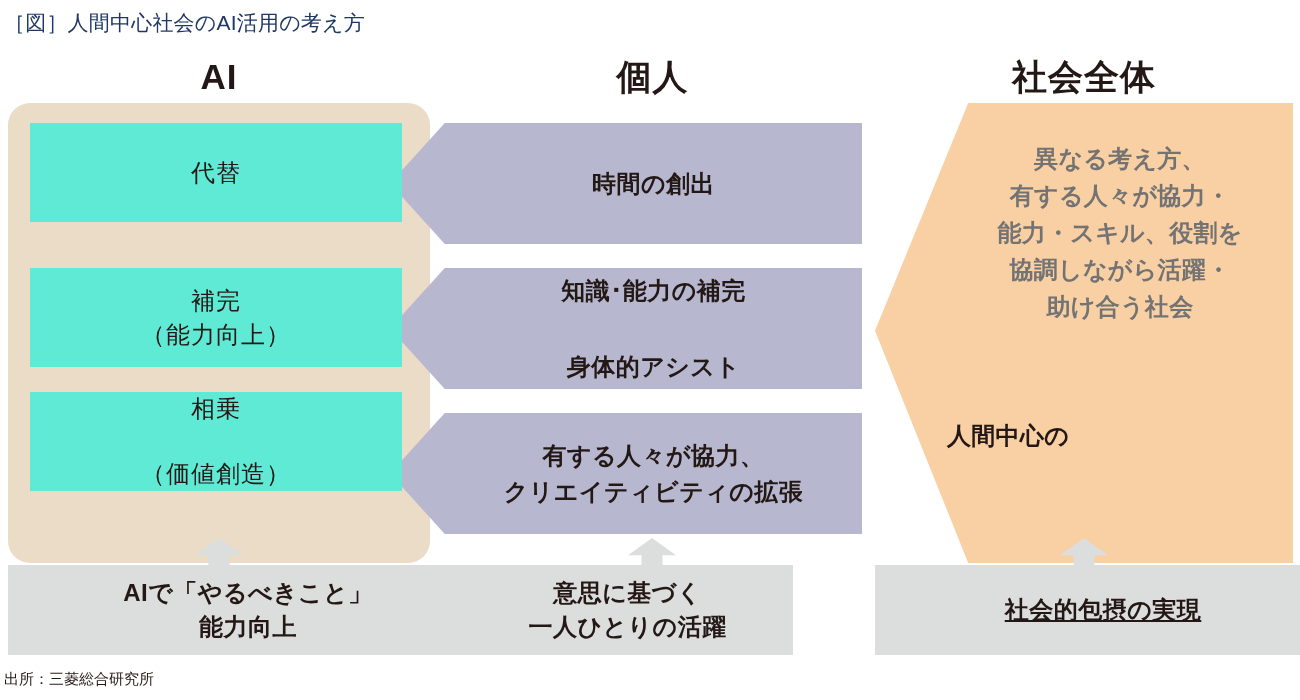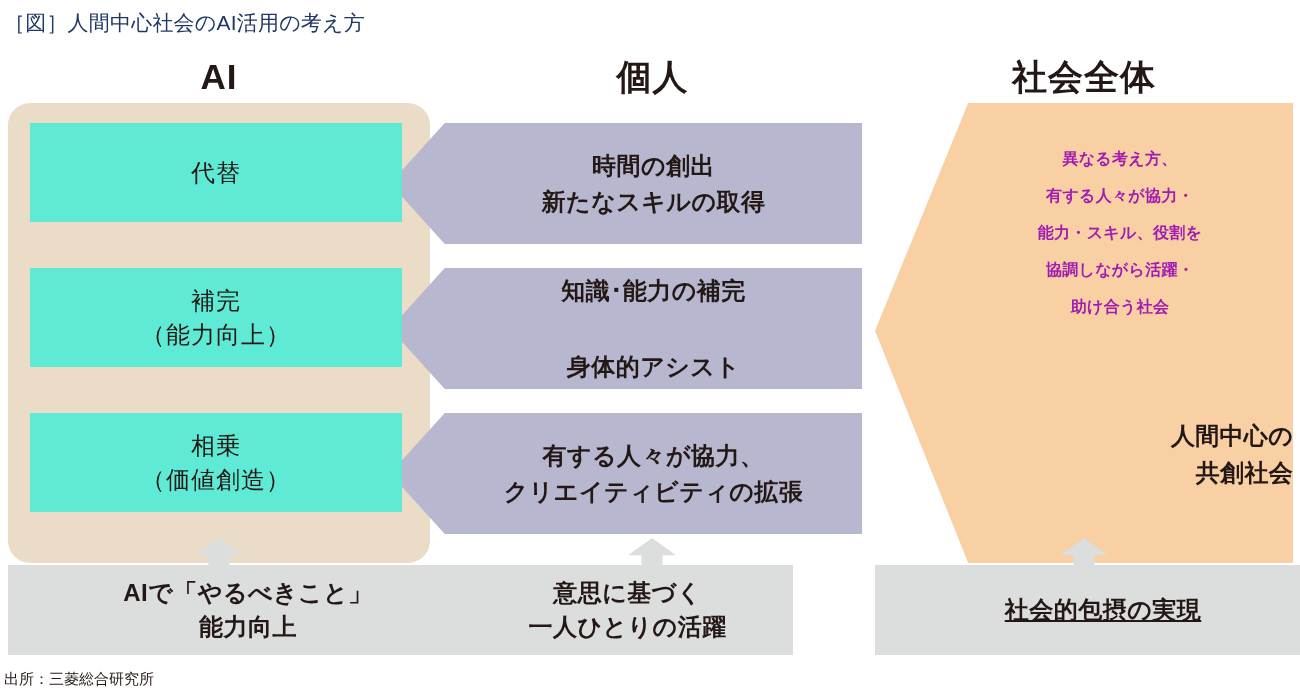--- a/index.html
+++ b/index.html
@@ -69,21 +69,21 @@
     align-items: center;
     justify-content: center;
     font-size: 24px;
     font-weight: normal;
     line-height: 34px;
     color: #231815;
     letter-spacing: 1px;
   }
   #ai-box-1 { top: 123px; }
   #ai-box-2 { top: 268px; }
-  #ai-box-3 { top: 413px; }
+  #ai-box-3 { top: 392px; justify-content: space-between; }
 
   
   .purple-arrow {
     position: absolute;
     left: 390px;
     width: 472px;
     height: 121px;
     background: #B7B8CF;
     z-index: 2;
     -webkit-clip-path: polygon(0% 50%, 11.6% 0%, 100% 0%, 100% 100%, 11.6% 100%);
@@ -119,35 +119,35 @@
   }
   .society-text-top {
     position: absolute;
     left: 875px;
     top: 140px;
     width: 418px;
     padding-left: 72px;
     box-sizing: border-box;
     z-index: 4;
     text-align: center;
-    font-size: 16px;
+    font-size: 24px;
     font-weight: bold;
     line-height: 37px;
-    color: #a21caf;
+    color: #737373;
     letter-spacing: 0.3px;
   }
   .society-text-bottom {
     position: absolute;
     left: 875px;
     top: 417px;
     width: 418px;
     padding-left: 72px;
     box-sizing: border-box;
     z-index: 4;
-    text-align: right;
+    text-align: left;
     font-size: 24px;
     font-weight: bold;
     line-height: 37px;
     color: #231815;
     letter-spacing: 0.3px;
   }
 
   
   .foundation-box {
     position: absolute;
@@ -216,42 +216,40 @@
   <span class="line">補完</span>
   <span class="line">（能力向上）</span>
 </div>
 <div class="ai-box" id="ai-box-3">
   <span class="line">相乗</span>
   <span class="line">（価値創造）</span>
 </div>
 
 <div class="purple-arrow" id="purple-arrow-1">
   <span class="line">時間の創出</span>
-  <span class="line">新たなスキルの取得</span>
 </div>
 <div class="purple-arrow" id="purple-arrow-2">
   <span class="line">知識･能力の補完</span>
   <span class="line">身体的アシスト</span>
 </div>
 <div class="purple-arrow" id="purple-arrow-3">
   <span class="line">有する人々が協力、</span>
   <span class="line">クリエイティビティの拡張</span>
 </div>
 
 <div class="society-shape"></div>
 <div class="society-text-top">
   <span class="line">異なる考え方、</span>
   <span class="line">有する人々が協力・</span>
   <span class="line">能力・スキル、役割を</span>
   <span class="line">協調しながら活躍・</span>
   <span class="line">助け合う社会</span>
 </div>
 <div class="society-text-bottom">
   <span class="line">人間中心の</span>
-  <span class="line">共創社会</span>
 </div>
 
 <div class="up-arrow" id="up-arrow-1"></div>
 <div class="up-arrow" id="up-arrow-2"></div>
 <div class="up-arrow" id="up-arrow-3"></div>
 
 <div class="foundation-box" id="foundation-1">
   <span class="line">AIで「やるべきこと」</span>
   <span class="line">能力向上</span>
 </div>

